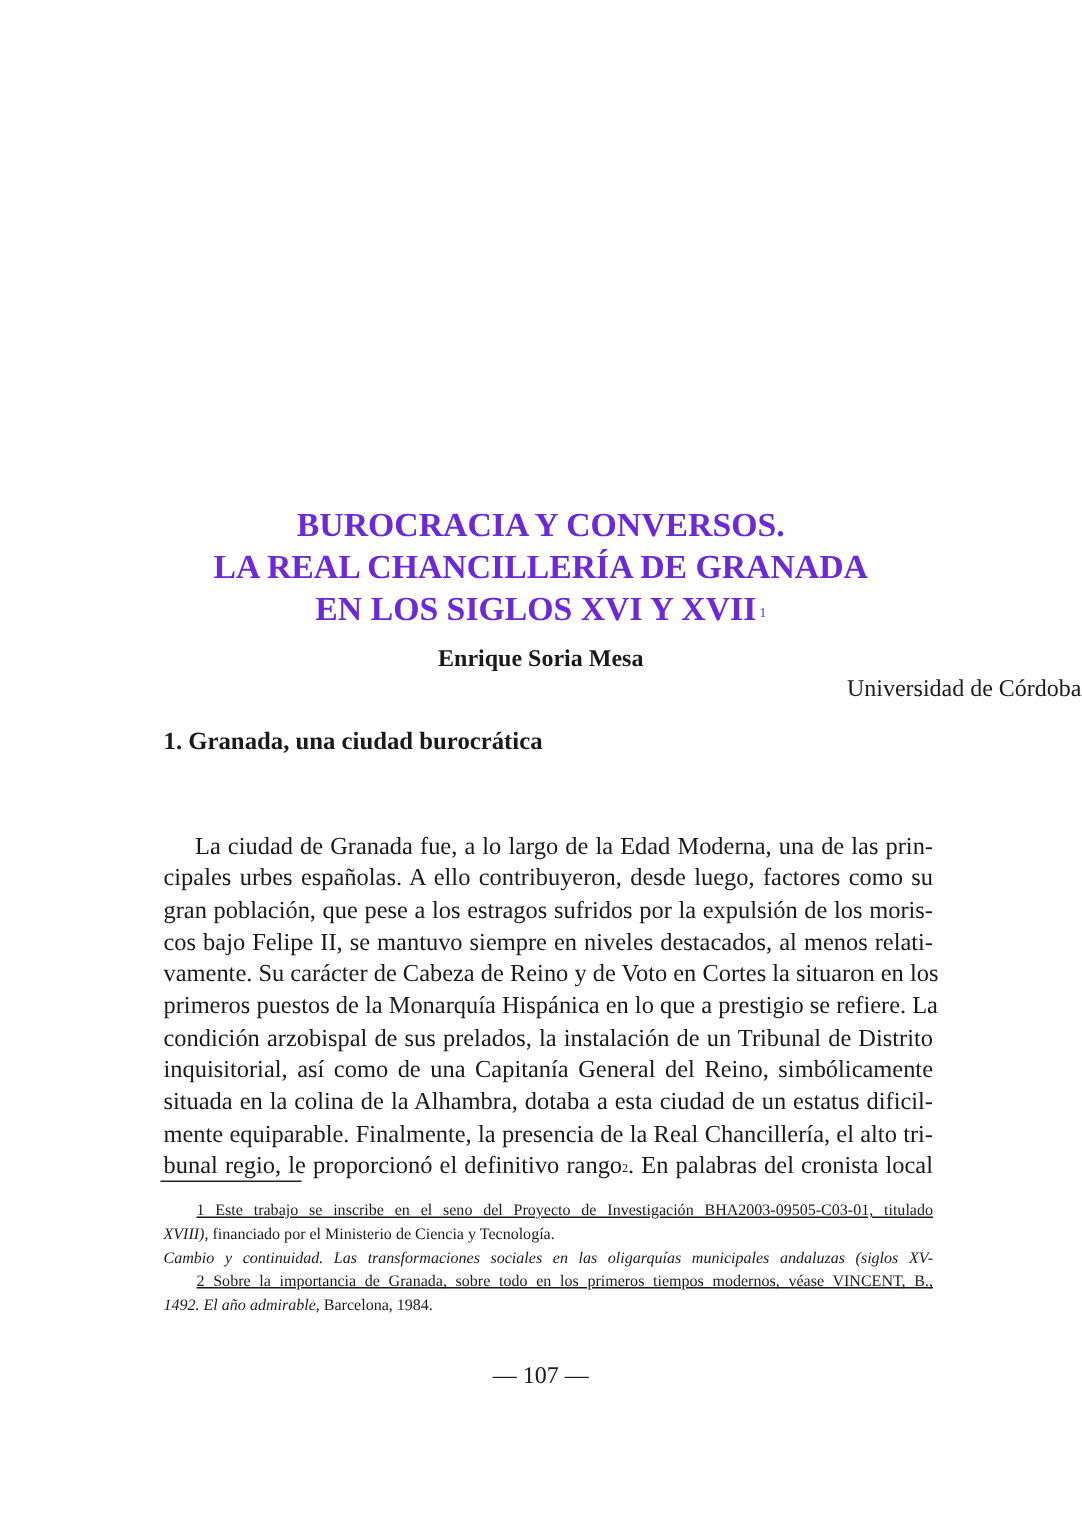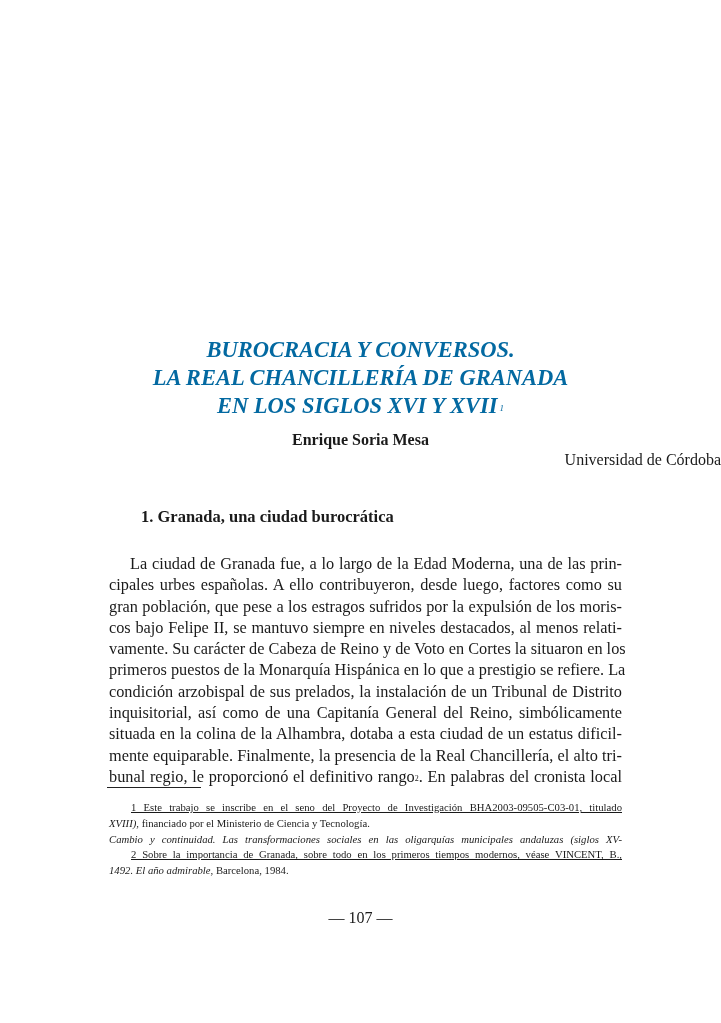--- a/index.html
+++ b/index.html
@@ -2,26 +2,26 @@
 <html><head>
 <meta charset="utf-8">
 <style>
   html, body { margin: 0; padding: 0; }
   body {
     width: 721px; height: 1023px; background: #ffffff; position: relative; overflow: hidden;
     font-family: "Liberation Serif", "DejaVu Serif", serif; color: #1a1a1a;
   }
   .title {
     position: absolute; left: 0; width: 721px; top: 336px; text-align: center;
-    font-weight: bold; font-size: 22.5px; line-height: 28px; color: #0369a1; font-style: italic;
+    font-weight: bold; font-size: 22.5px; line-height: 28px; color: #6d28d9;
   }
   .title sup { font-size: 9px; font-weight: normal; vertical-align: top; position: relative; top: 2px; margin-left: 2px; }
   .author { position: absolute; left: 0; width: 721px; top: 430px; text-align: center; font-weight: bold; font-size: 16px; line-height: 20px; }
   .affil { position: absolute; left: 0; width: 721px; top: 450px; text-align: right; font-size: 16px; line-height: 20px; }
-  .section { position: absolute; left: 109px; top: 507px; font-weight: bold; font-size: 16.5px; line-height: 20px; margin-left: 32px; }
+  .section { position: absolute; left: 109px; top: 484px; font-weight: bold; font-size: 16.5px; line-height: 20px; }
   .body {
     position: absolute; left: 109px; width: 513px; top: 553px; font-size: 16.3px; line-height: 21.3px;
     text-align: justify;
   }
   .body .line { display: block; white-space: nowrap; text-align-last: justify; text-align: justify; }
   .body .line.first { text-indent: 21px; }
   .body sup { font-size: 8px; vertical-align: top; position: relative; top: 2px; }
   .rule { position: absolute; left: 107px; top: 787px; width: 94px; height: 1px; background: #222; }
   .notes { position: absolute; left: 109px; width: 513px; top: 800px; font-size: 10.7px; line-height: 15.8px; }
   .notes .line { display: block; white-space: nowrap; text-align: justify; text-align-last: justify; }

